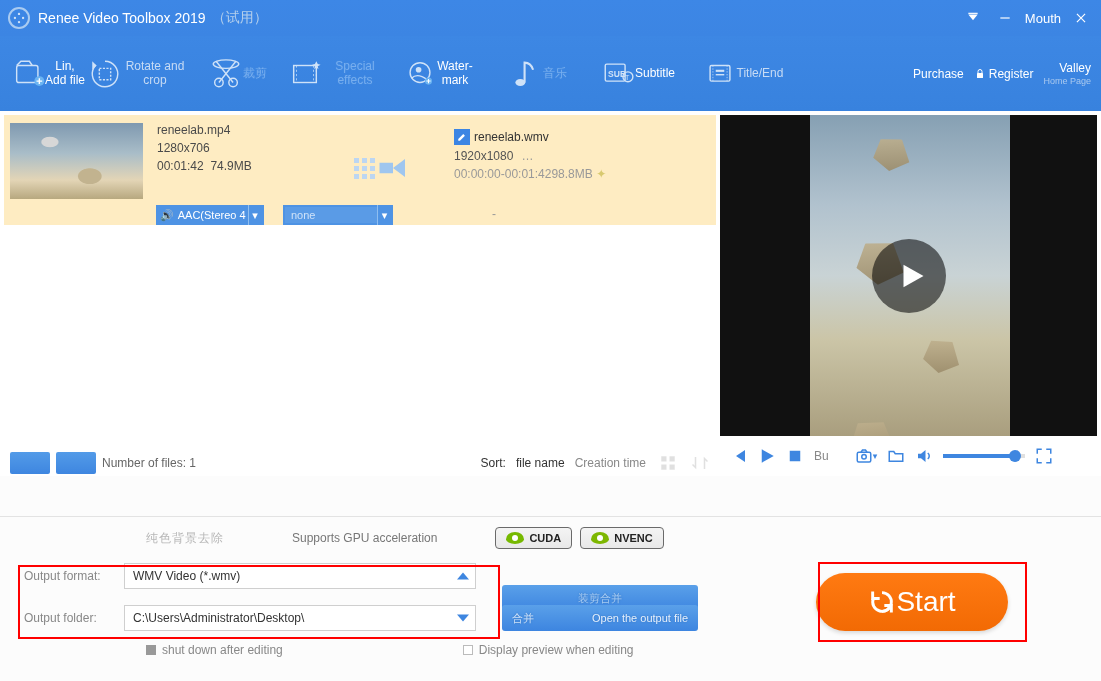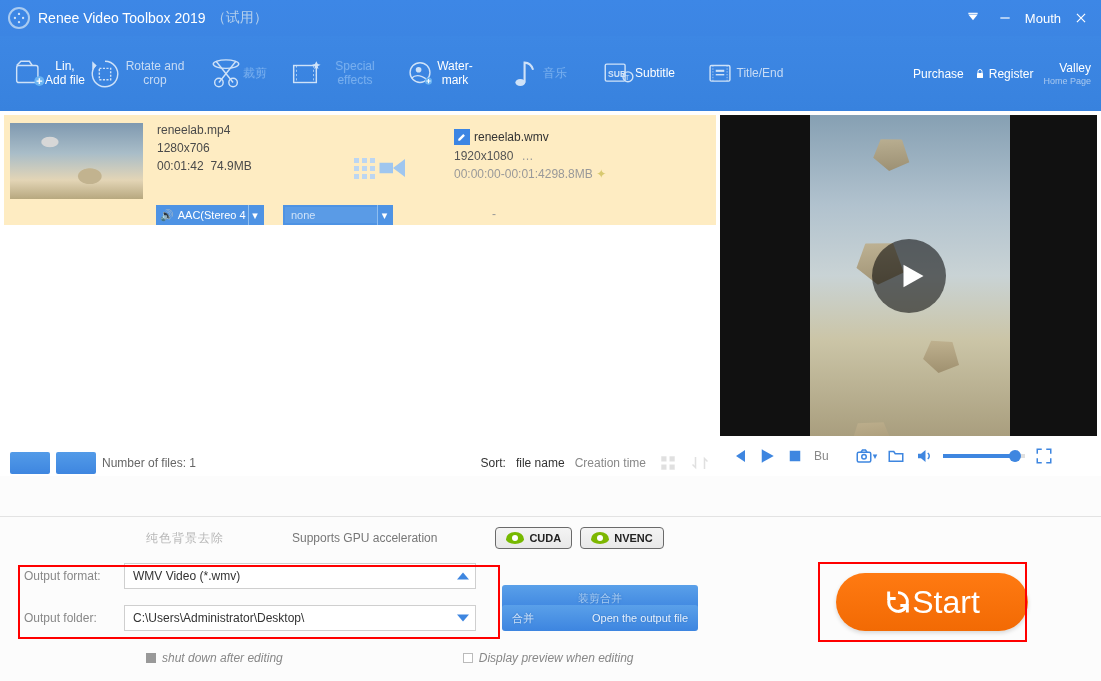--- a/index.html
+++ b/index.html
@@ -98,24 +98,24 @@
 .out-field .caret { position:absolute; right:6px; top:50%; transform:translateY(-50%); }
 .out-field .caret.up { border-left:6px solid transparent; border-right:6px solid transparent; border-bottom:7px solid #3e86e0; }
 .out-field .caret.dn { border-left:6px solid transparent; border-right:6px solid transparent; border-top:7px solid #3e86e0; }
 .red-rect { position:absolute; border:2px solid #ff0000; pointer-events:none; }
 .red1 { left:18px; top:565px; width:482px; height:74px; }
 .red2 { left:818px; top:562px; width:209px; height:80px; }
 
 .midbtn { width:196px; height:26px; background:linear-gradient(180deg,#5aa0e9,#3d85e0); border-radius:3px; margin-left:26px; display:flex; align-items:center; justify-content:center; color:#cfe3f9; font-size:11px; cursor:pointer; text-shadow:0 0 2px #2f6fbf; }
 .midbtn.fade { color:#a9cdf3;margin-top:44px; }
 
-.startbtn { position:absolute; left:836px; top:573px; width:192px; height:58px; border-radius:30px; background:linear-gradient(180deg,#ff7a12,#f26a04); display:flex; align-items:center; justify-content:center; color:#fff; font-size:32px; cursor:pointer; box-shadow:0 2px 4px rgba(0,0,0,.15); }
+.startbtn { position:absolute; left:816px; top:573px; width:192px; height:58px; border-radius:30px; background:linear-gradient(180deg,#ff7a12,#f26a04); display:flex; align-items:center; justify-content:center; color:#fff; font-size:28px; cursor:pointer; box-shadow:0 2px 4px rgba(0,0,0,.15); }
 .startbtn svg { width:28px; height:28px; }
 
-.checks { display:flex; gap:40px; font-size:12px; color:#888; margin-top:16px; padding-left:130px;font-style:italic; }
+.checks { display:flex; gap:40px; font-size:12px; color:#888; margin-top:8px; padding-left:130px; }
 .checks .ck { display:flex; align-items:center; gap:6px; cursor:pointer; }
 .checks .box { width:10px; height:10px; border:1px solid #999; background:#999; }
 .checks .box.empty { background:#fff; border:1px solid #bbb; }
 </style>
 </head>
 <body>
 
 <div class="app">
 
   <div class="titlebar">

